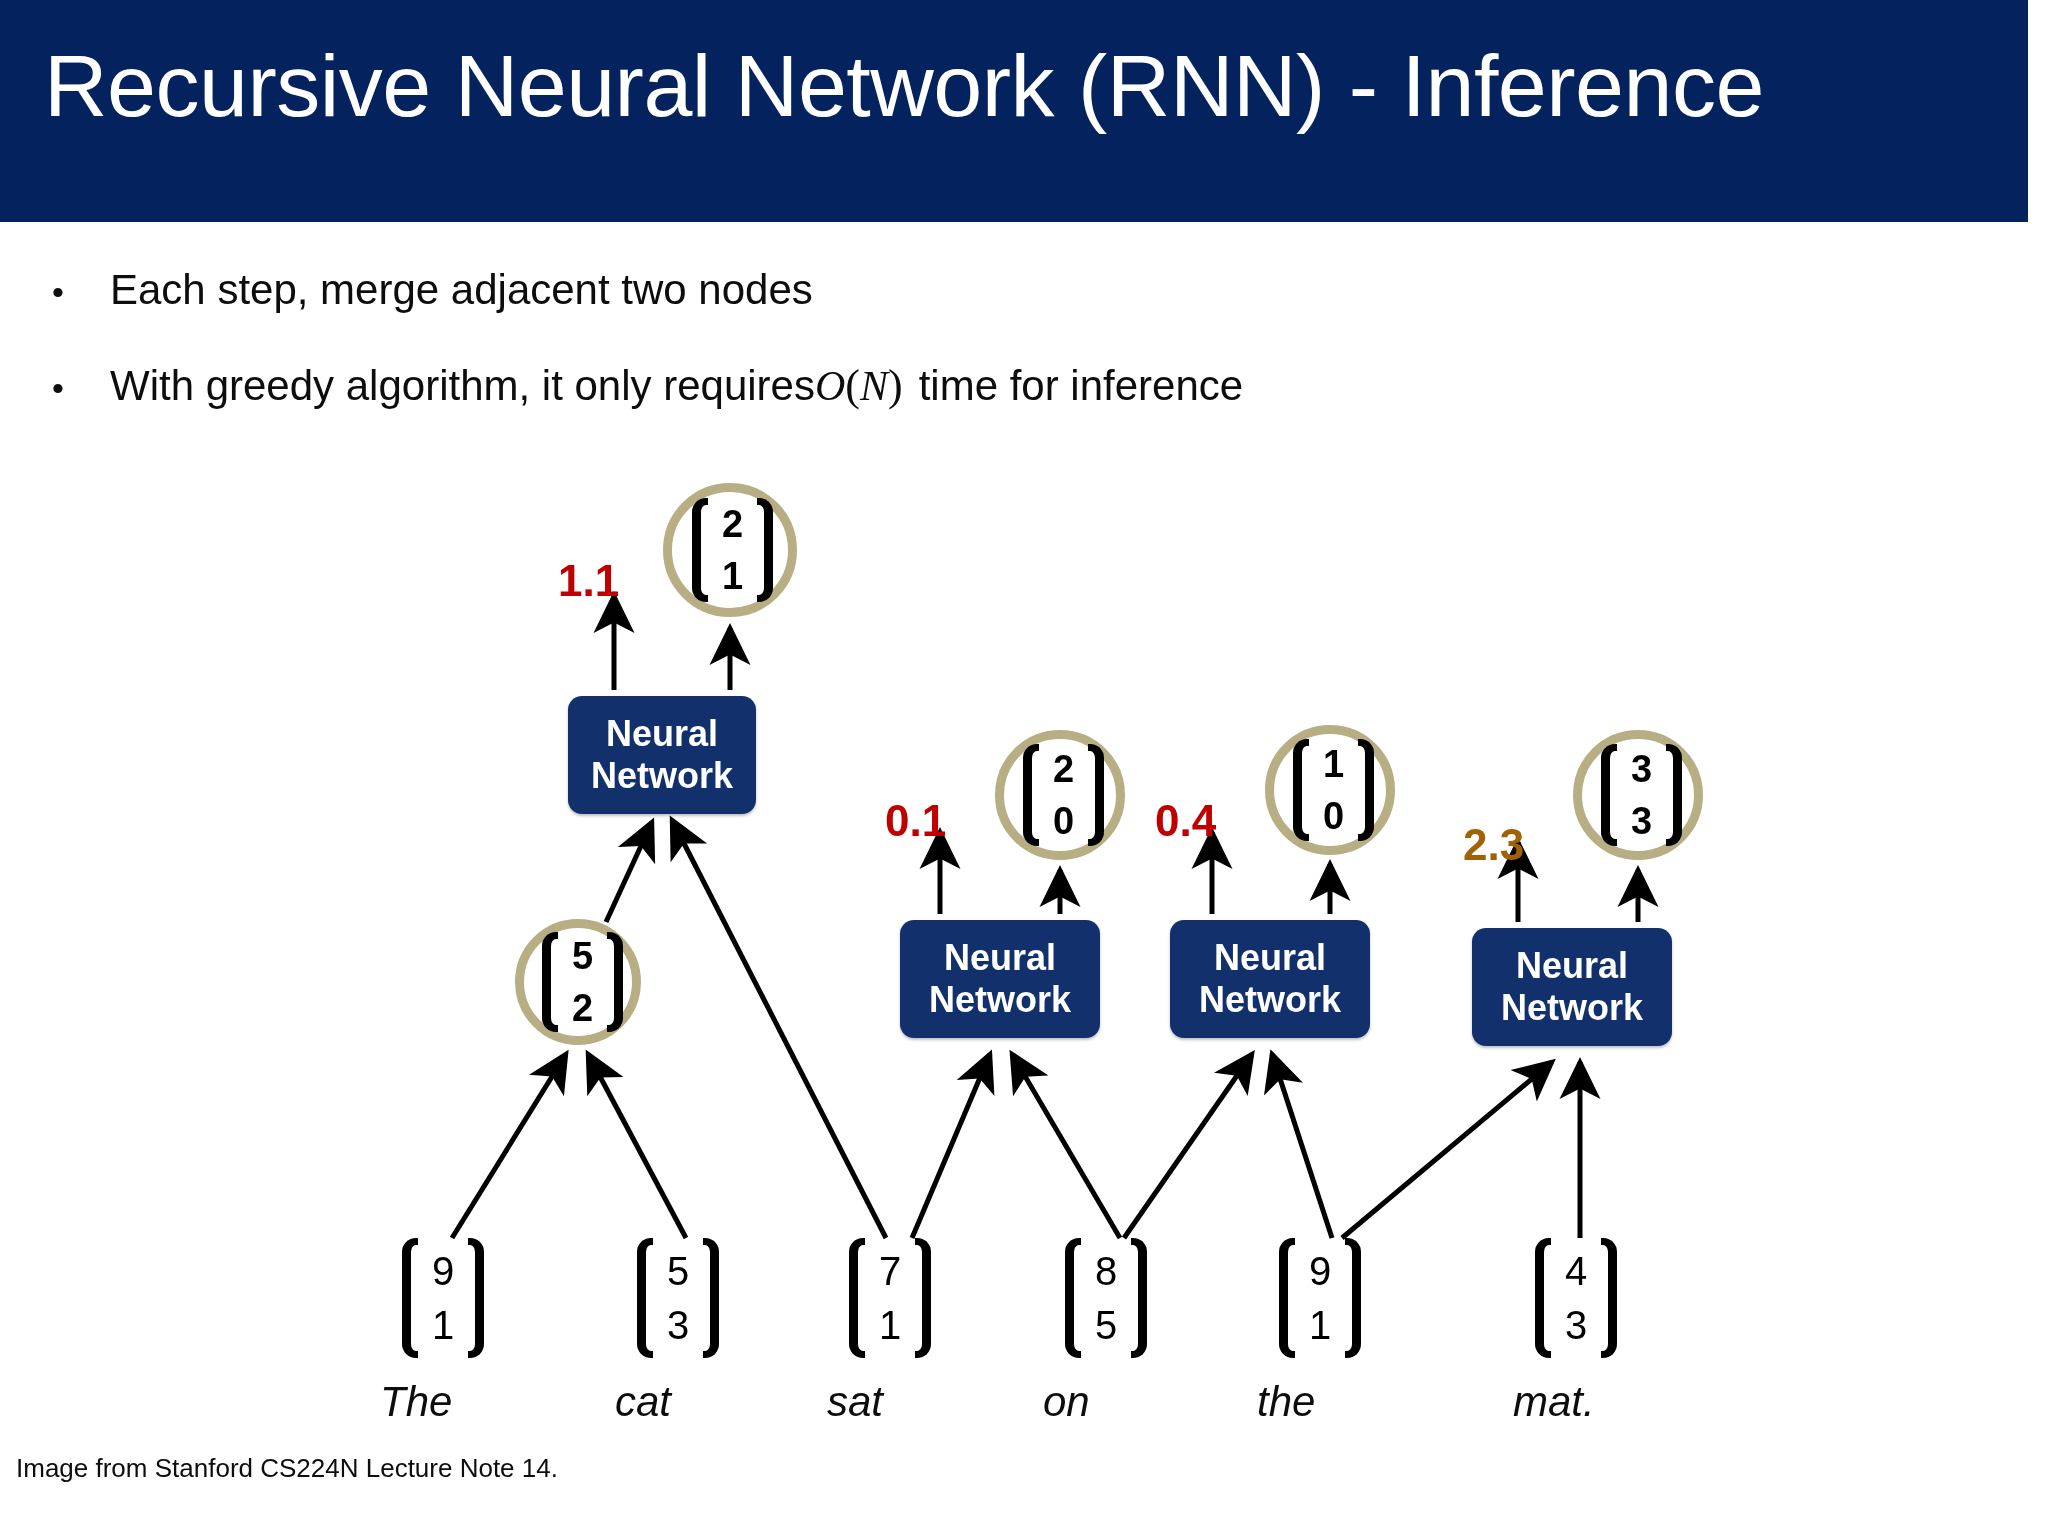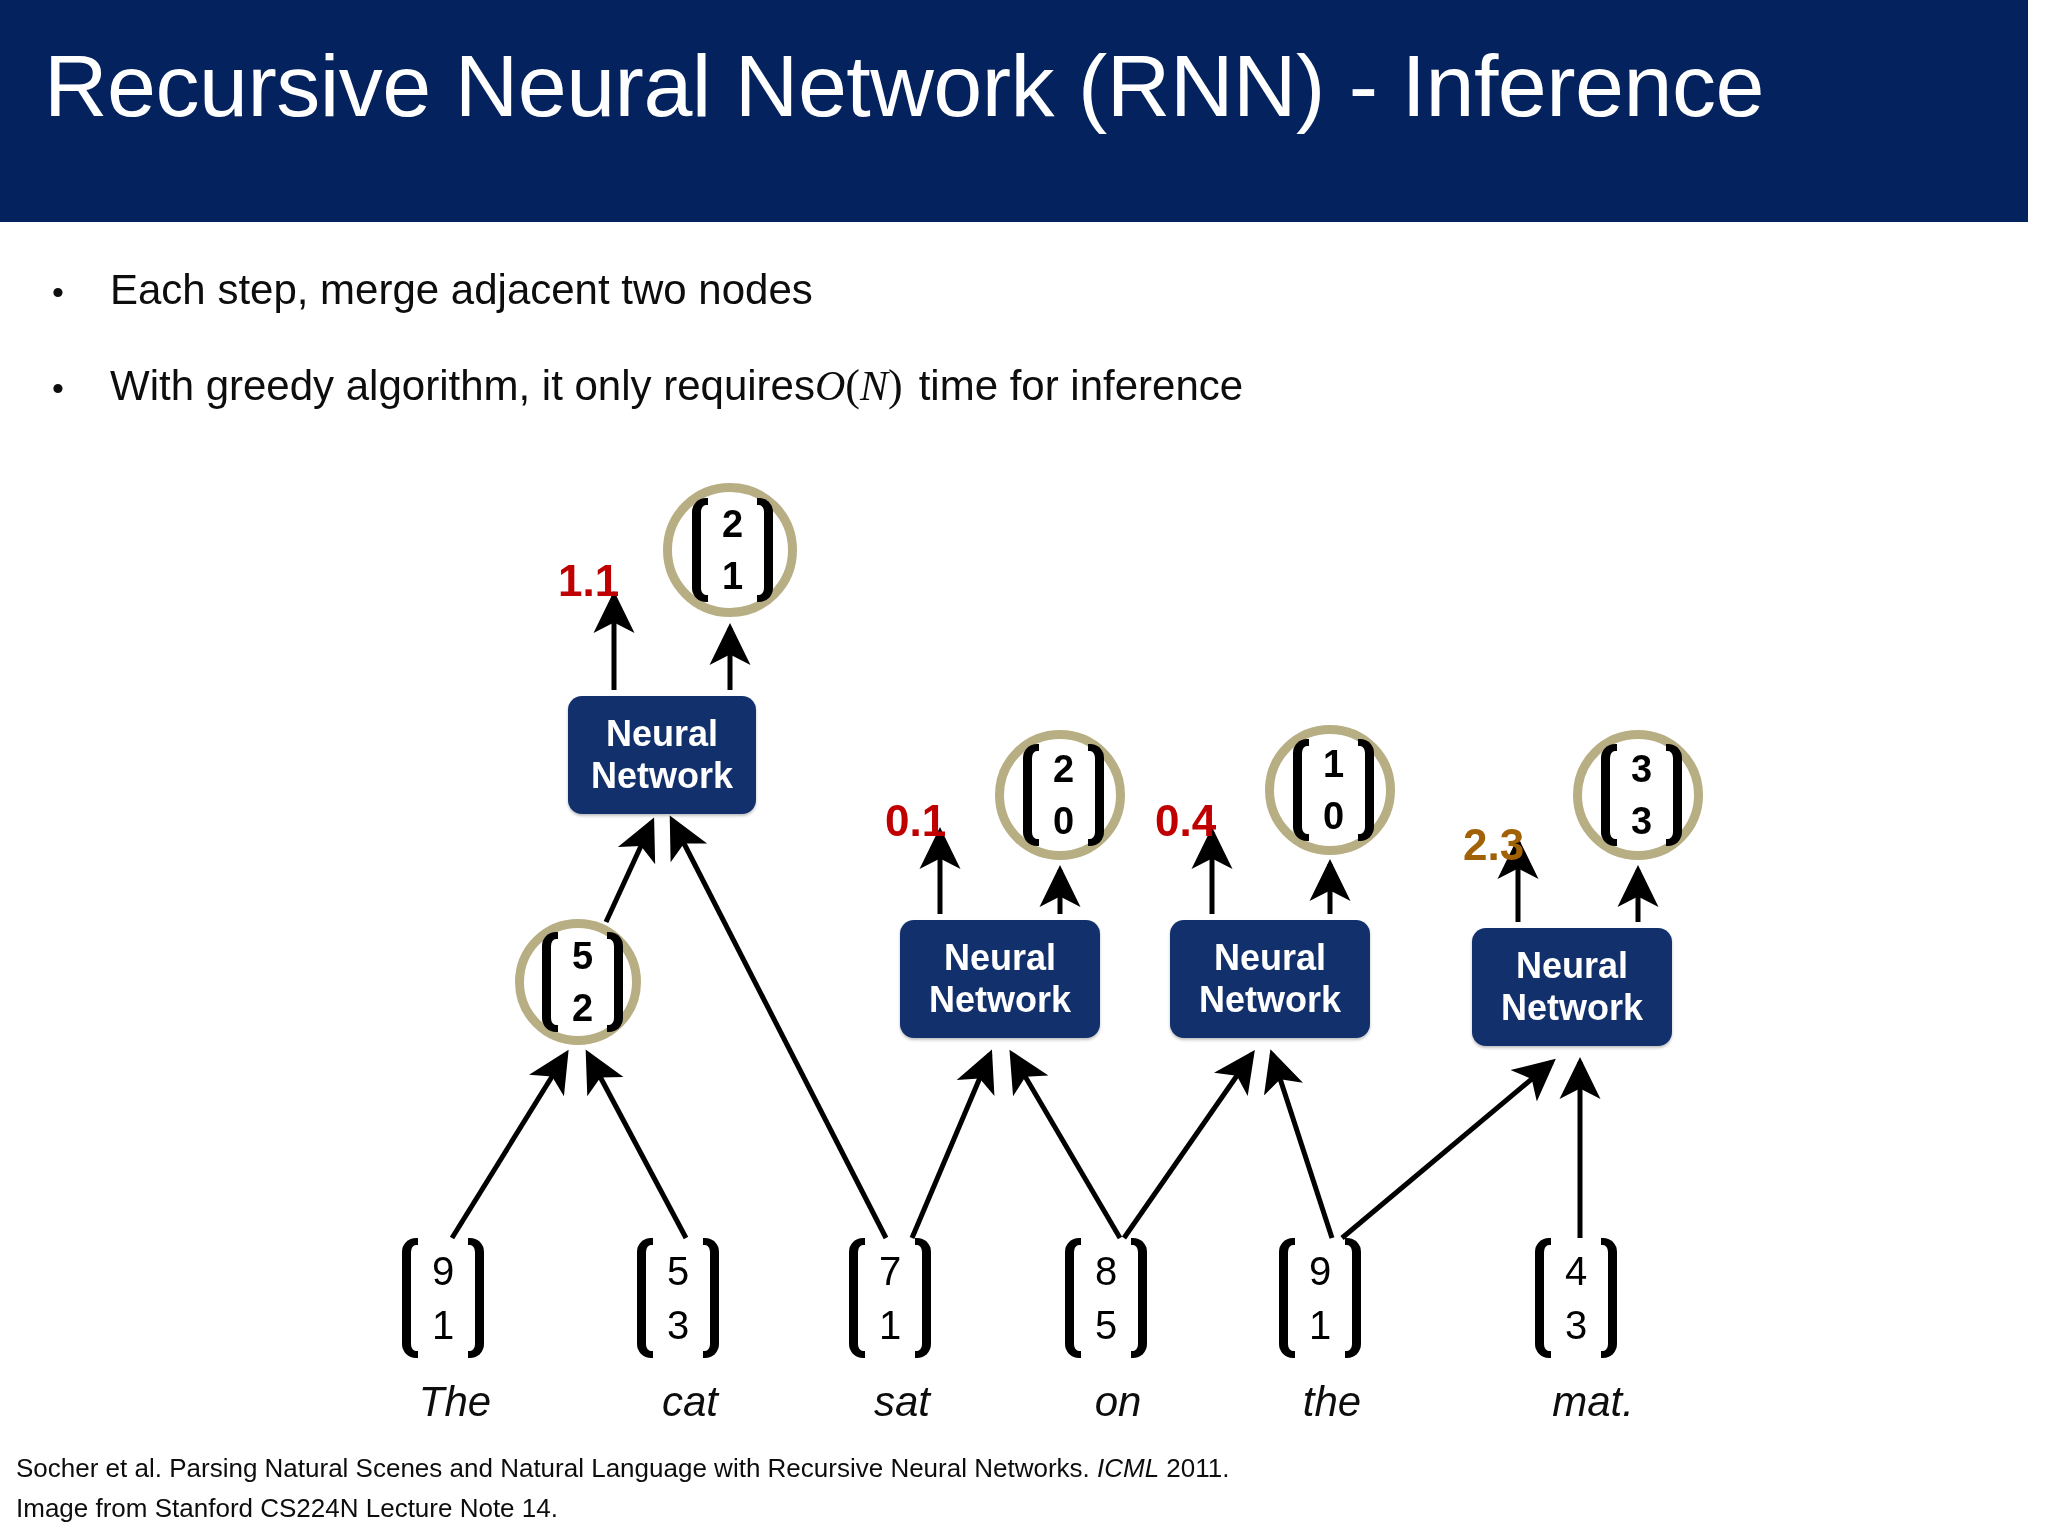--- a/index.html
+++ b/index.html
@@ -141,21 +141,20 @@
   }
   .vec .vals span { display: block; }
   .vec.inner { font-weight: bold; font-size: 38px; }
 
   
   .word {
     position: absolute;
     font-size: 42px;
     font-style: italic;
     color: #0d0d0d;
-    text-align: center;
     white-space: nowrap;
   }
 
   
   #footer {
     position: absolute;
     left: 16px;
     top: 1448px;
     font-size: 26px;
     line-height: 1.55;
@@ -366,17 +365,14 @@
   <div class="brk left"></div>
   <div class="vals">
     <span>4</span>
     <span>3</span>
   </div>
   <div class="brk right"></div>
 </div>
 <div class="word" style="left:1513px; top:1378px; width:160px;">mat.</div>
 
 <div id="footer">
-  <div>
-    <span>Socher et al. Parsing Natural Scenes and Natural Language with Recursive Neural Networks. </span><span class="it">ICML</span><span> 2011.</span>
-  </div>
   <div>Image from Stanford CS224N Lecture Note 14.</div>
 </div>
 
 </body></html>

